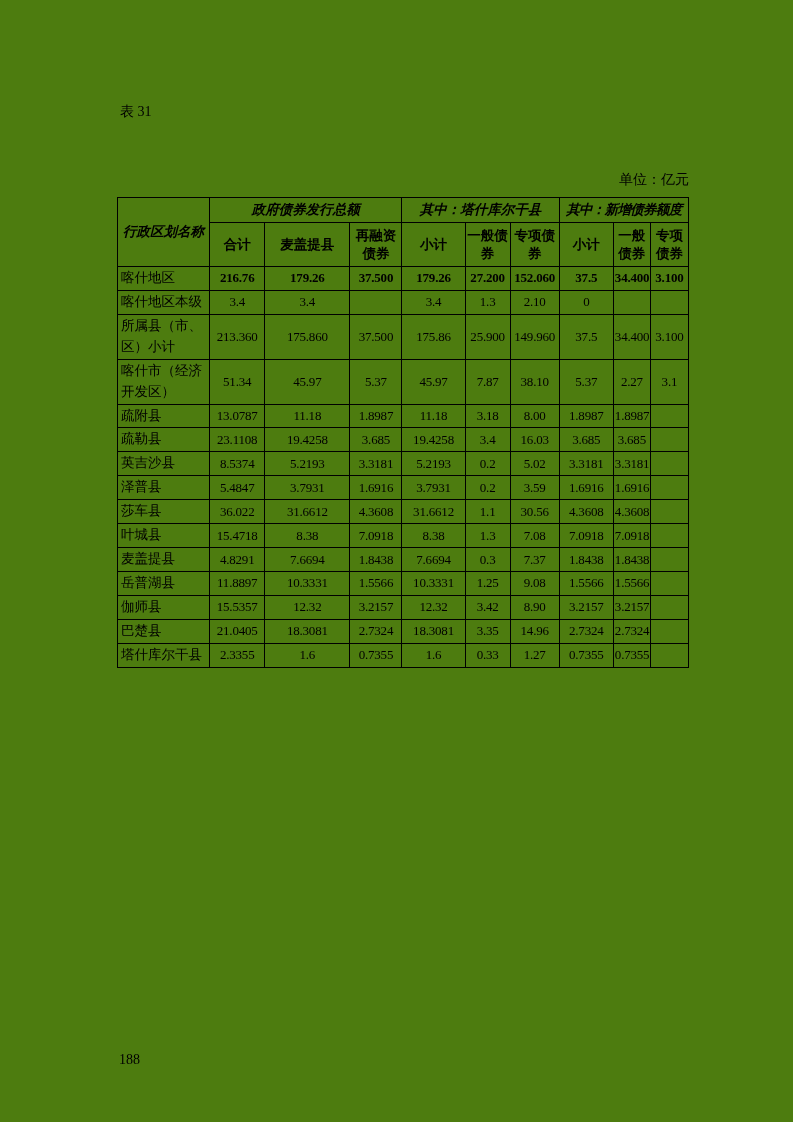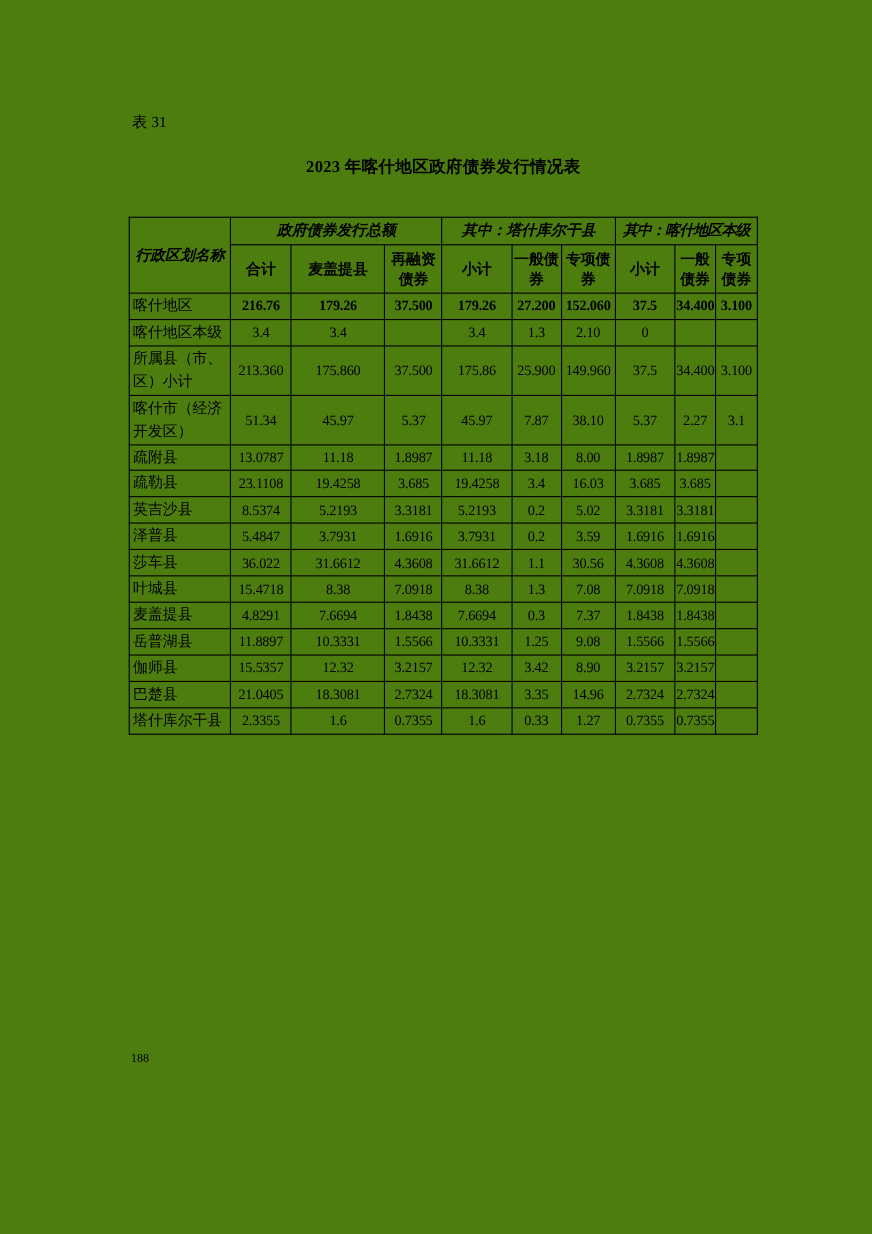--- a/index.html
+++ b/index.html
@@ -47,53 +47,53 @@
   .bond-table th.region-h { font-size: 13.5px; }
   .bond-table th.tight { letter-spacing: -0.7px; white-space: nowrap; padding: 0; }
   .bond-table tbody tr { height: 23.5px; }
   .bond-table td.region {
     text-align: left; padding-left: 3px; font-size: 13.5px; line-height: 1.55; margin-top: 36px;
   }
   .bond-table td.num { font-size: 13px; letter-spacing: -0.2px; }
   .bond-table tr.bold-row td.num { font-weight: bold; }
 
   .page-number {
-    position: absolute; left: 119px; top: 956px;
-    font-size: 11px;
+    position: absolute; left: 119px; top: 1052px;
+    font-size: 14px;
   }
 </style>
 </head>
 <body>
 
 <div class="page">
 
   <div class="table-label">表 31</div>
 
-  <div class="doc-title">2023 年喀什地区政府债券发行情况表</div>
-
+
+  <div class="unit-note">单位：亿元</div>
 
   <table class="bond-table">
     <colgroup>
       <col style="width:92px">
         <col style="width:55px">
         <col style="width:85px">
       <col style="width:52px">
         <col style="width:63px">
         <col style="width:45px">
       <col style="width:49px">
         <col style="width:54px">
         <col style="width:37px">
       <col style="width:38px">
     </colgroup>
     <thead>
       <tr class="group-row">
         <th rowspan="2" class="region-h">行政区划名称</th>
         <th colspan="3">政府债券发行总额</th>
         <th colspan="3">其中：塔什库尔干县</th>
-        <th colspan="3" class="tight">其中：喀什地区本级</th>
+        <th colspan="3" class="tight">其中：新增债券额度</th>
       </tr>
       <tr class="sub-row">
         <th>合计</th>
         <th>麦盖提县</th>
         <th>再融资
 债券</th>
         <th>小计</th>
         <th>一般债
 券</th>
         <th>专项债

